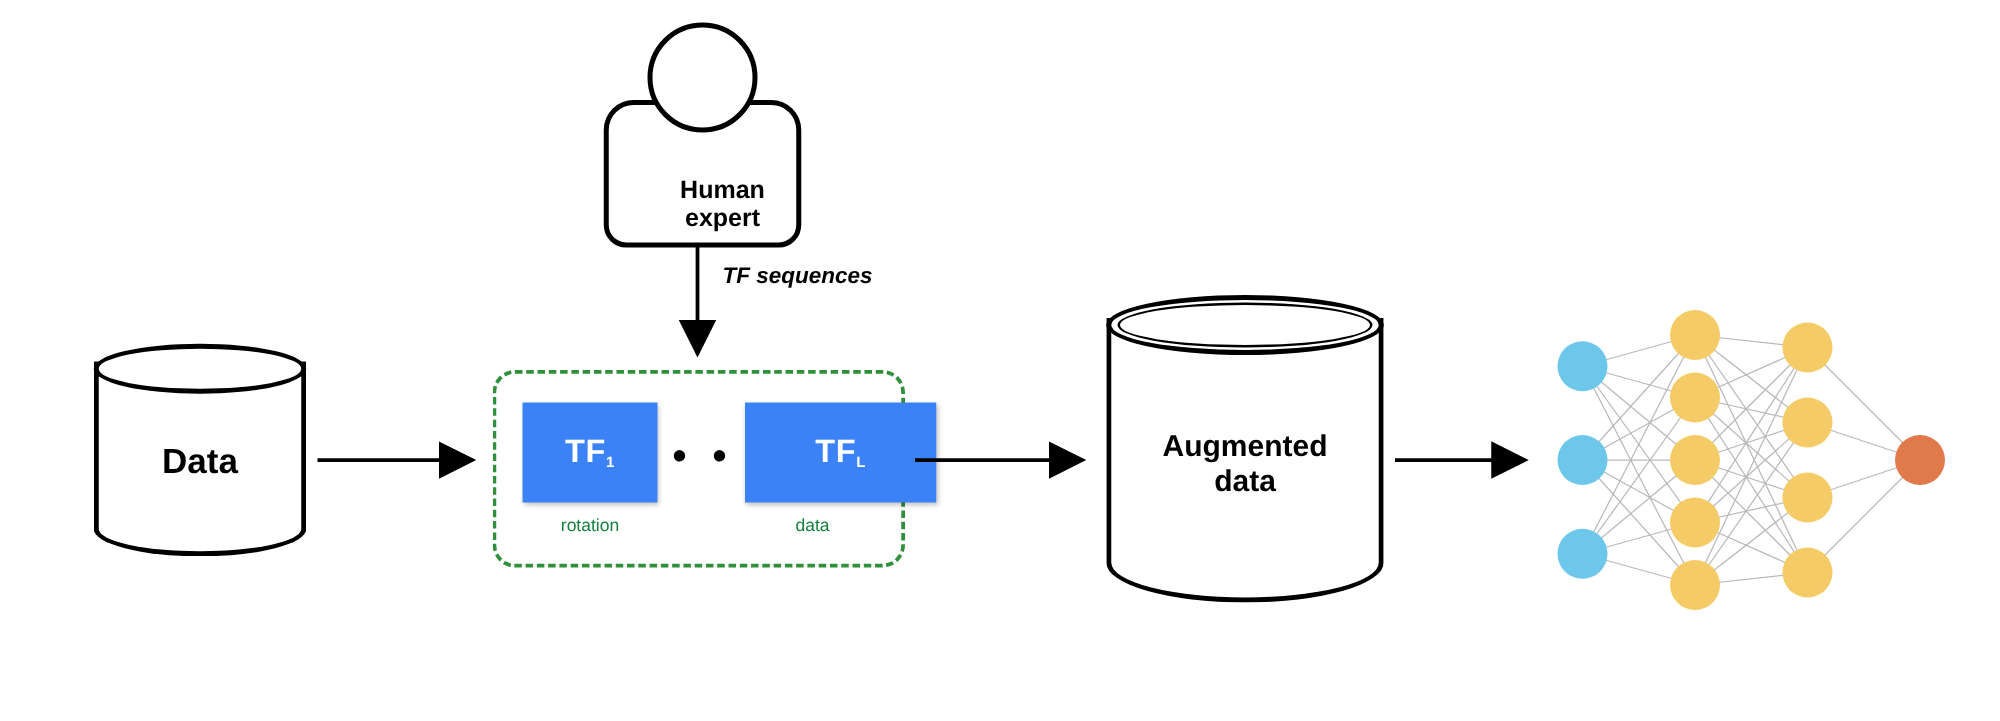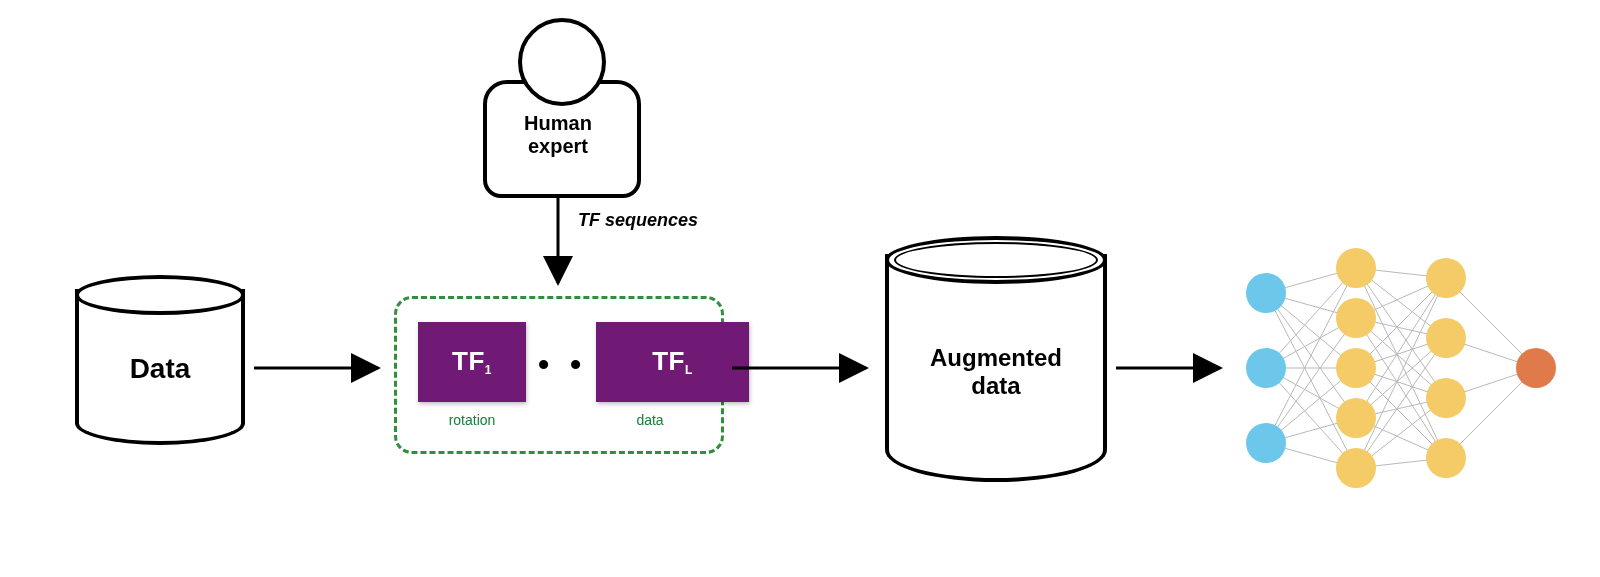--- a/index.html
+++ b/index.html
@@ -72,21 +72,21 @@
   }
 
   
   .pipe-box {
     border: 3px dashed #2f8f3a;
     border-radius: 18px;
     box-sizing: border-box;
   }
   .tf-block {
     position: absolute;
-    background: #701a75;
+    background: #3b82f6;
     color: #fff;
     font-weight: 700;
     text-align: center;
     box-shadow: 1px 2px 4px rgba(0,0,0,0.25);
   }
   .tf-block .tf-text {
     position: absolute;
     left: 0; right: 0;
     top: 50%;
     transform: translateY(-52%);
@@ -134,21 +134,21 @@
       <marker id="ah1" markerWidth="12" markerHeight="12" refX="9" refY="5" orient="auto">
         <path d="M0,0 L10,5 L0,10 Z" fill="#000"></path>
       </marker>
     </defs>
     <line x1="4" y1="20" x2="128" y2="20" stroke="#000" stroke-width="3" marker-end="url(#ah1)"></line>
   </svg>
 
   <div class="abs human-wrap" style="left:468px; top:18px; width:180px; height:190px;">
     <div class="human-body" style="left:15px; top:62px;"></div>
     <div class="human-head" style="left:50px; top:0px;"></div>
-    <div class="human-label" style="left:15px; top:94px;">
+    <div class="human-label" style="left:15px; top:123px;padding-left:20px;">
       <span>Human</span><br>
       <span>expert</span>
     </div>
   </div>
 
   <div class="abs seq-label" style="left:578px; top:210px;">TF sequences</div>
 
   <svg class="abs" style="left:538px; top:195px; width:40px; height:100px;" viewBox="0 0 40 100">
     <defs>
       <marker id="ah2" markerWidth="12" markerHeight="12" refX="9" refY="5" orient="auto">

